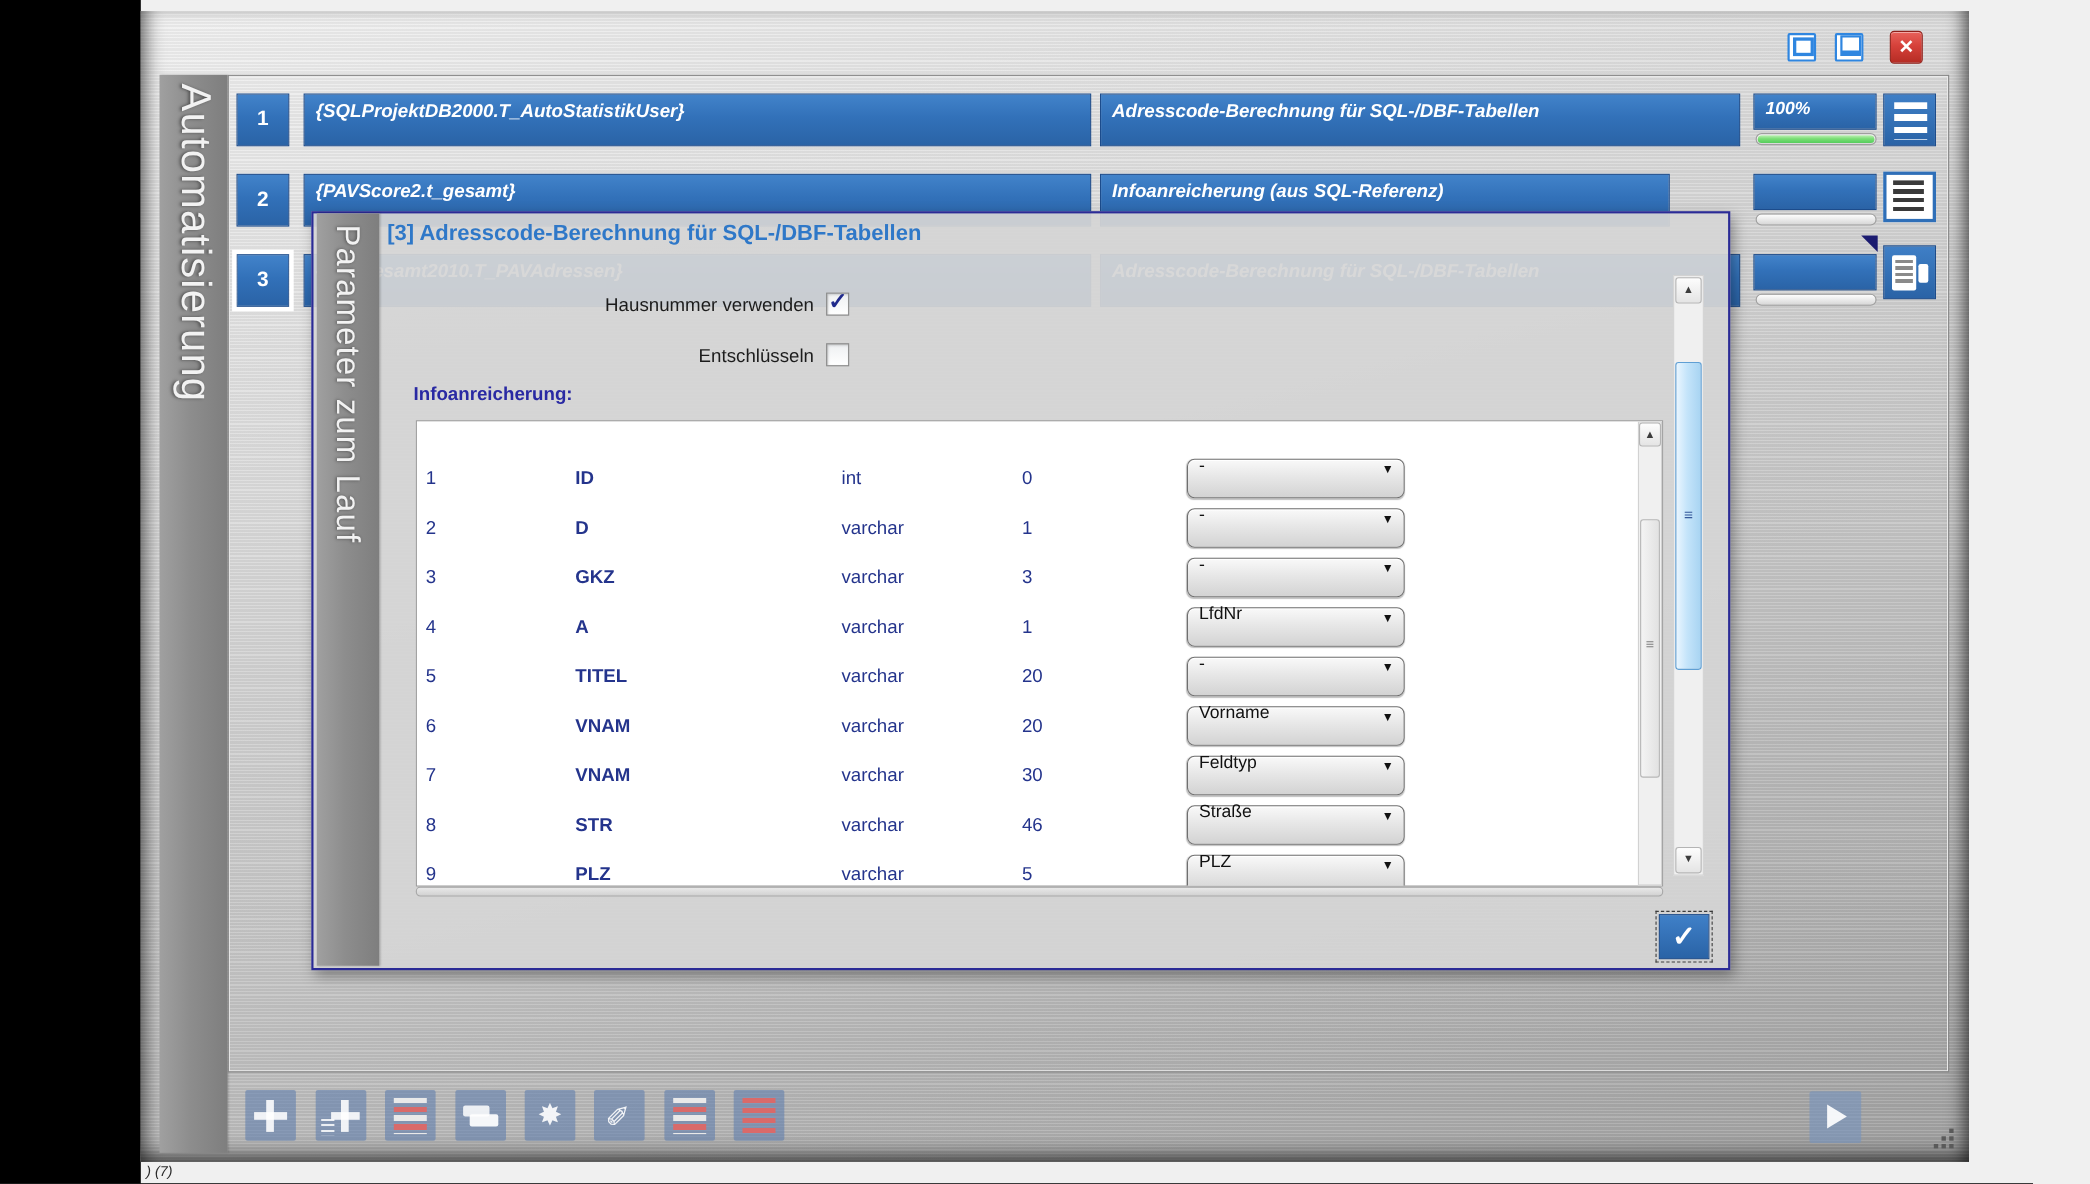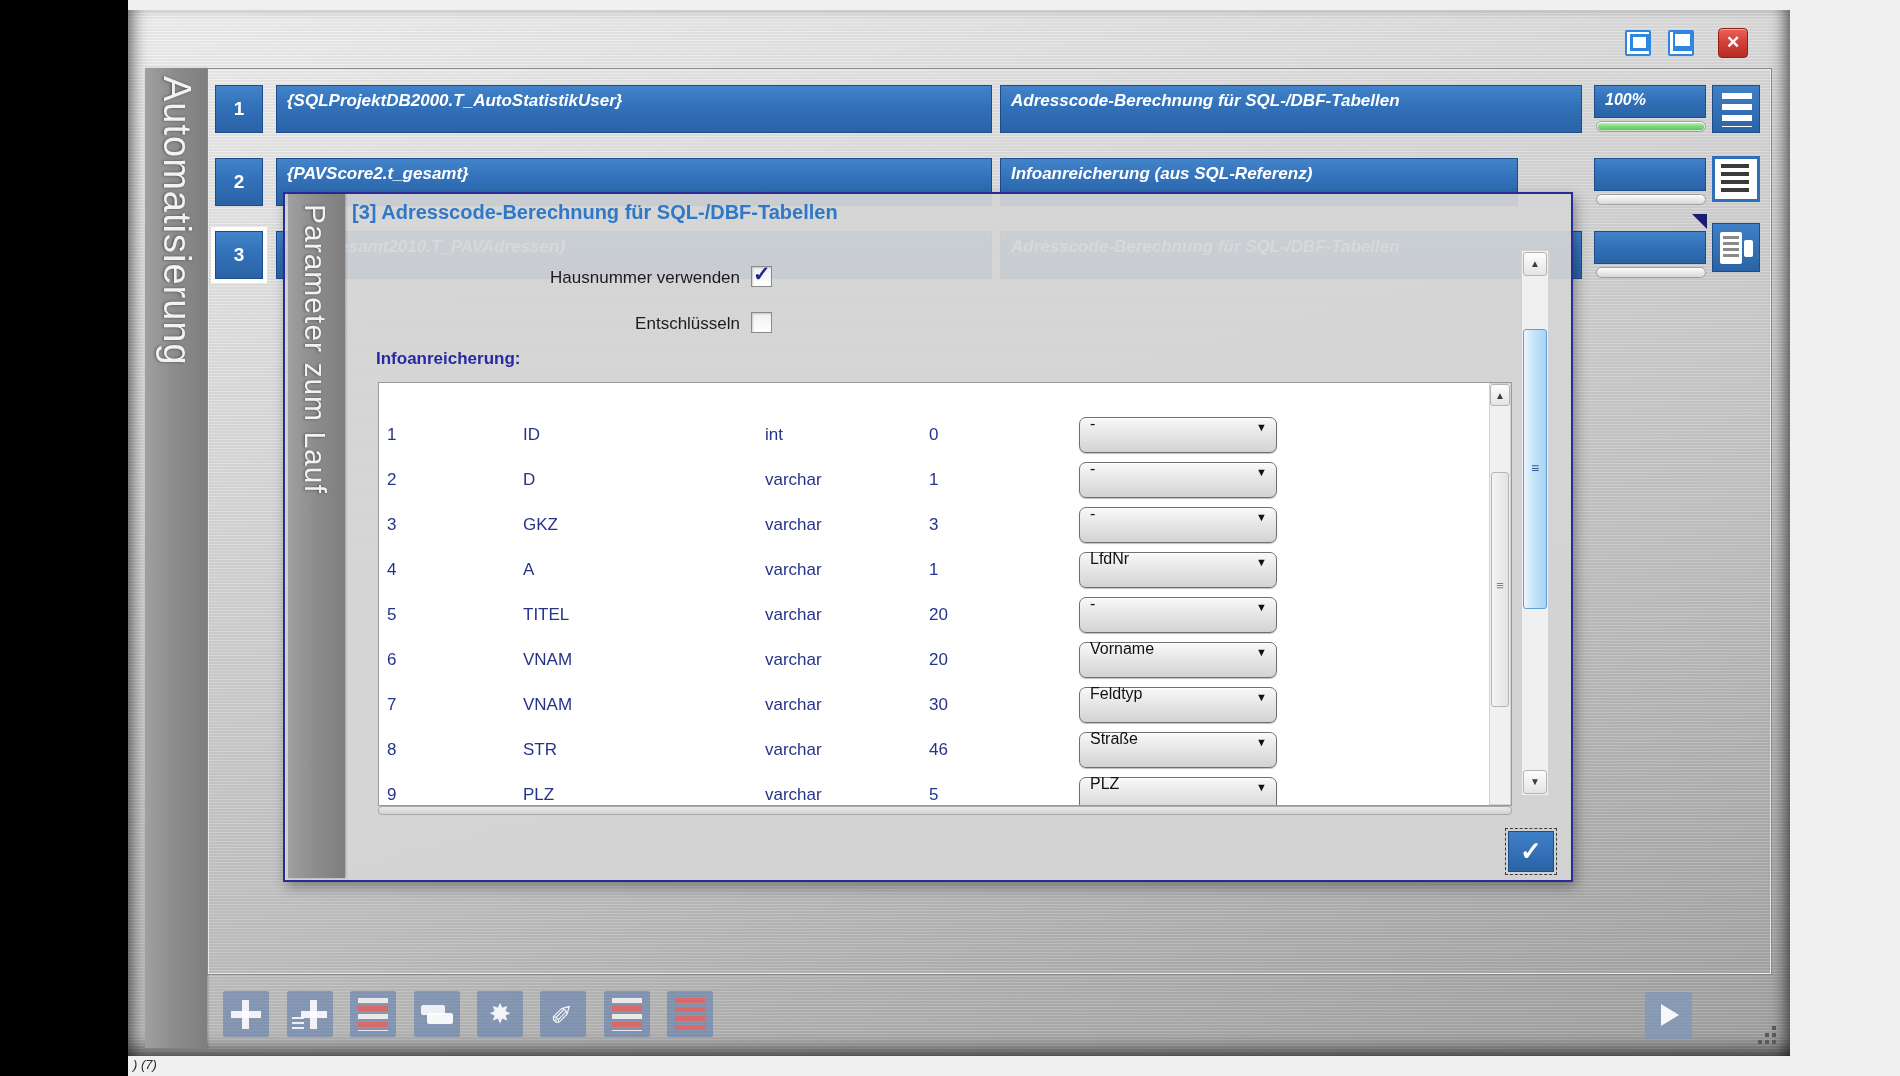--- a/index.html
+++ b/index.html
@@ -72,21 +72,21 @@
   .checkbox .mark{position:absolute;left:1px;top:-5px;font-size:21px;font-weight:bold;color:#202a8c;}
   .sec-label{font-size:17px;font-weight:600;color:#2929a3;}
 
   
   .ptable{background:#fff;border:1px solid #9a9a9a;overflow:hidden;}
   .thead{position:absolute;left:0;top:0;right:0;height:29px;border-bottom:1px solid #ababab;}
   .th{position:absolute;top:0;height:29px;line-height:29px;text-align:center;font-size:15px;color:#161616;
     border-right:1px solid #c6c6c6;}
   .trow{position:absolute;left:0;width:100%;height:45px;}
   .trow span{position:absolute;top:50%;transform:translateY(-50%);font-size:17px;color:#24348c;white-space:nowrap;}
-  .c1{left:8px;} .c2{left:144px;} .c3{left:386px;text-align:right;} .c4{left:550px;}
+  .c1{left:8px;} .c2{left:144px;font-weight:bold;} .c3{left:386px;text-align:right;} .c4{left:550px;}
   .dd{position:absolute;left:700px;width:196px;height:34px;top:50%;transform:translateY(-50%);
     border:1px solid #6f6f6f;border-radius:7px;
     background:linear-gradient(180deg,#f9f9f9,#e7e7e7 45%,#d3d3d3);
     box-shadow:inset 0 1px 0 #fff,0 1px 1px rgba(0,0,0,.25);}
   .dd .ddt{position:absolute;left:10px;top:6px;font-size:16px;color:#111;}
   .dd .dda{position:absolute;right:9px;top:9px;font-size:11px;color:#111;}
 
   
   .sb-track{background:#f0f0f0;border:1px solid #d2d2d2;}
   .sb-btn{background:linear-gradient(180deg,#fdfdfd,#e4e4e4);border:1px solid #b4b4b4;border-radius:3px;

